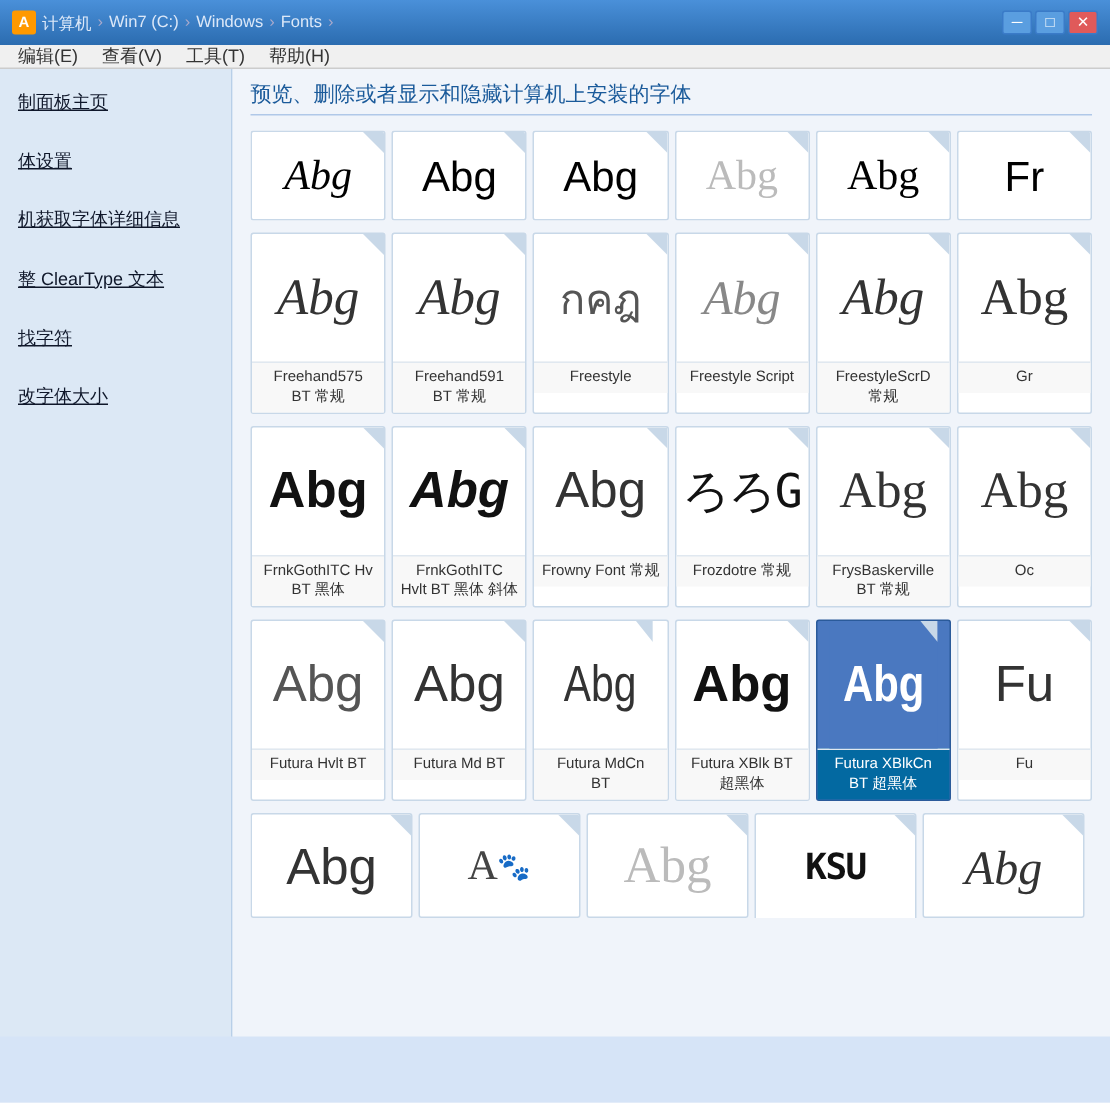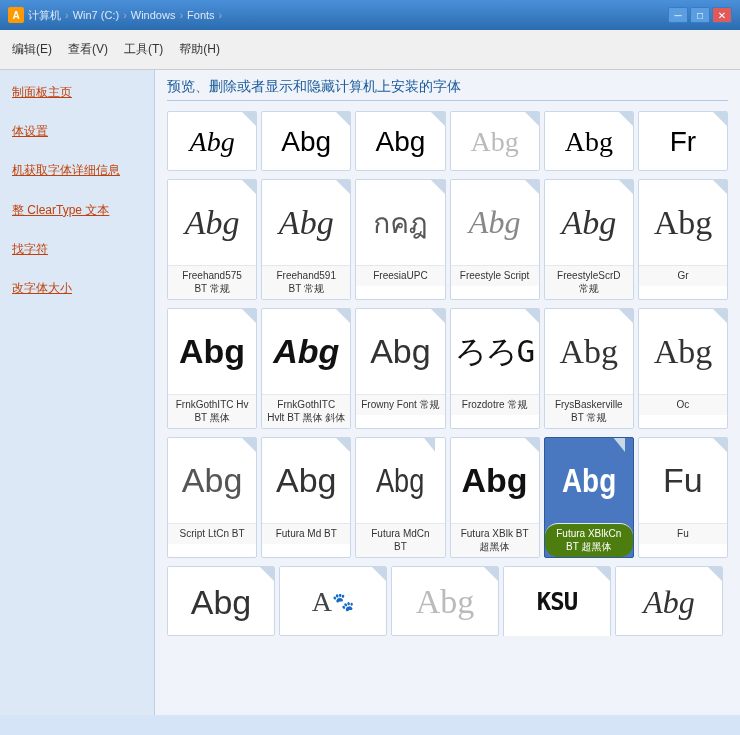--- a/index.html
+++ b/index.html
@@ -10,44 +10,44 @@
     .title-bar-left { display: flex; align-items: center; gap: 4px; }
     .title-icon { width: 16px; height: 16px; background: #f90; border-radius: 2px; display: flex; align-items: center; justify-content: center; font-size: 10px; font-weight: bold; color: white; }
     .breadcrumb { display: flex; align-items: center; gap: 2px; font-size: 11px; }
     .breadcrumb span { color: #dce8f8; }
     .breadcrumb .sep { color: #aac; margin: 0 2px; }
     .title-controls { margin-left: auto; display: flex; gap: 2px; }
     .title-btn { width: 20px; height: 16px; background: #5a9ee0; border: 1px solid #3a7bc8; border-radius: 2px; display: flex; align-items: center; justify-content: center; font-size: 10px; color: white; cursor: pointer; }
     .title-btn.close { background: #e05a5a; }
 
     
-    .menu-bar { background: #f0f0f0; height: 40px; display: flex; align-items: center; padding: 0 4px; border-bottom: 1px solid #ccc; }
+    .menu-bar { background: #f0f0f0; height: 16px; display: flex; align-items: center; padding: 0 4px; border-bottom: 1px solid #ccc; }
     .menu-item { padding: 2px 8px; font-size: 12px; color: #333; cursor: pointer; border-radius: 2px; }
     .toolbar-btn { padding: 3px 10px; background: linear-gradient(to bottom, #f8f8f8, #e0e0e0); border: 1px solid #bbb; border-radius: 3px; font-size: 12px; cursor: pointer; color: #333; }
 
     
     .main { display: flex; height: calc(735px - 90px); }
 
     
     .sidebar { width: 155px; min-width: 155px; background: #dce8f5; border-right: 1px solid #b8cfe8; padding: 10px 8px; }
-    .sidebar-item { font-size: 12px; color: #c2410c; cursor: pointer; padding: 3px 4px; line-height: 1.6; text-decoration: underline; }
+    .sidebar-item { font-size: 12px; color: #0f172a; cursor: pointer; padding: 3px 4px; line-height: 1.6; text-decoration: underline; }
 
     
     .content { flex: 1; background: #f0f4fa; padding: 8px 12px; overflow-y: auto; }
     .content-title { font-size: 14px; color: #1a5a9a; margin-bottom: 10px; padding-bottom: 4px; border-bottom: 1px solid #b0c8e8; }
 
     
     .font-grid { display: flex; flex-wrap: wrap; gap: 4px; flex-direction: column; }
     .font-card { width: 108px; background: white; border: 1px solid #c8d8e8; border-radius: 2px; cursor: pointer; position: relative; }
     .font-card.selected { background: #4a78c0; border-color: #2a5a9a; }
     .font-card.selected .font-name { color: white; }
     .font-preview { height: 85px; display: flex; align-items: center; justify-content: center; overflow: hidden; position: relative; }
     .font-preview::before { content: ''; position: absolute; top: 0; right: 0; width: 0; height: 0; border-style: solid; border-width: 0 14px 14px 0; border-color: transparent #c8d8e8 transparent transparent; }
     .font-name { font-size: 10px; color: #333; text-align: center; padding: 3px 2px 4px; line-height: 1.3; border-top: 1px solid #e0e8f0; background: #f8f8f8; }
-    .font-card.selected .font-name { background: #4d7c0f; border-radius: 13px; }
+    .font-card.selected .font-name { background: #0369a1; }
   </style>
 </head>
 <body>
 
 <div class="title-bar">
   <div class="title-bar-left">
     <div class="title-icon">A</div>
     <div class="breadcrumb">
       <span>计算机</span>
       <span class="sep">›</span>
@@ -122,21 +122,21 @@
           <div class="font-name">Freehand575<br>BT 常规</div>
         </div>
         <div class="font-card">
           <div class="font-preview" style="font-size:34px; font-style:italic; font-family:cursive; color:#333;">
               <i>Abg</i>
             </div>
           <div class="font-name">Freehand591<br>BT 常规</div>
         </div>
         <div class="font-card">
           <div class="font-preview" style="font-size:28px; color:#555;">กคฎ</div>
-          <div class="font-name">FreesiaUPC</div>
+          <div class="font-name">Freestyle</div>
         </div>
         <div class="font-card">
           <div class="font-preview" style="font-size:32px; font-style:italic; font-family:cursive; color:#888;">
               <i>Abg</i>
             </div>
           <div class="font-name">Freestyle Script</div>
         </div>
         <div class="font-card">
           <div class="font-preview" style="font-size:34px; font-style:italic; font-family:cursive; color:#333;">
               <i>Abg</i>
@@ -174,21 +174,21 @@
         </div>
         <div class="font-card">
           <div class="font-preview" style="font-size:34px; font-family:serif; color:#333;">Abg</div>
           <div class="font-name">Oc</div>
         </div>
       </div>
 
       <div style="display:flex; gap:4px; width:100%; margin-bottom:4px;">
         <div class="font-card">
           <div class="font-preview" style="font-size:34px; font-weight:300; font-family:sans-serif; color:#555;">Abg</div>
-          <div class="font-name">Script LtCn BT</div>
+          <div class="font-name">Futura Hvlt BT</div>
         </div>
         <div class="font-card">
           <div class="font-preview" style="font-size:34px; font-weight:500; font-family:sans-serif; color:#333;">Abg</div>
           <div class="font-name">Futura Md BT</div>
         </div>
         <div class="font-card">
           <div class="font-preview" style="font-size:34px; font-weight:500; font-family:sans-serif; color:#333; transform:scaleX(0.8);">Abg</div>
           <div class="font-name">Futura MdCn<br>BT</div>
         </div>
         <div class="font-card">

